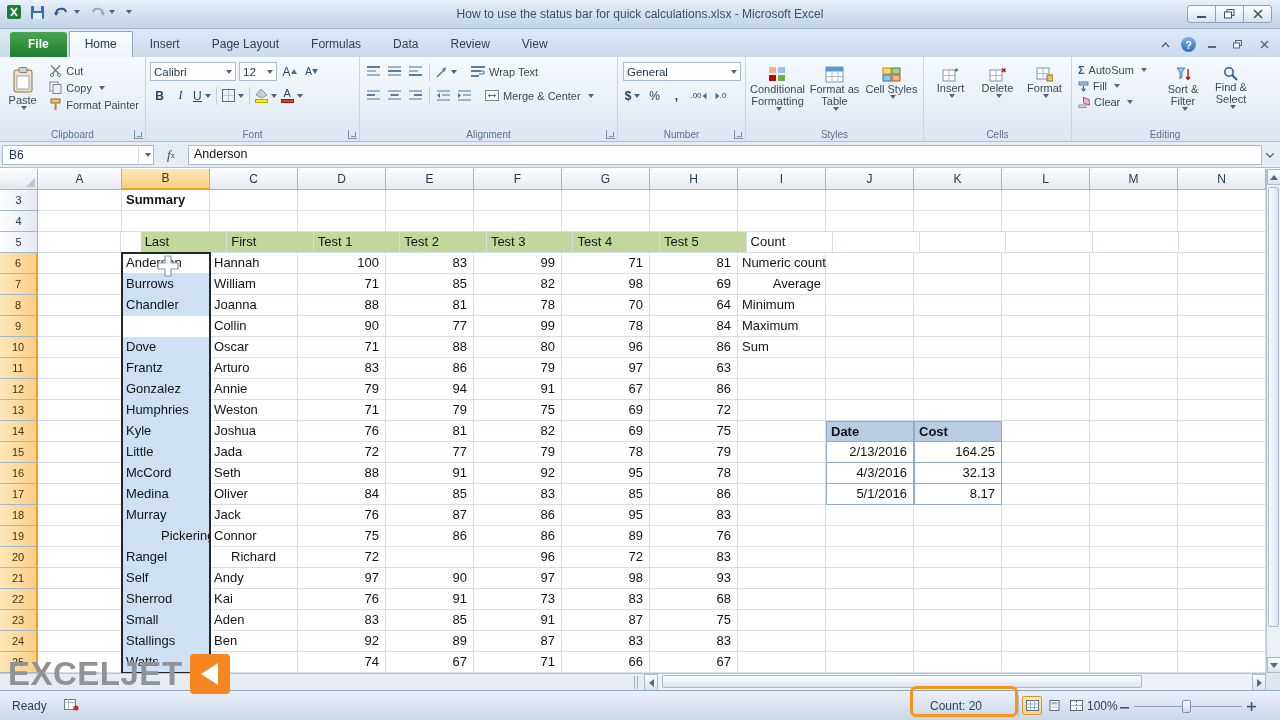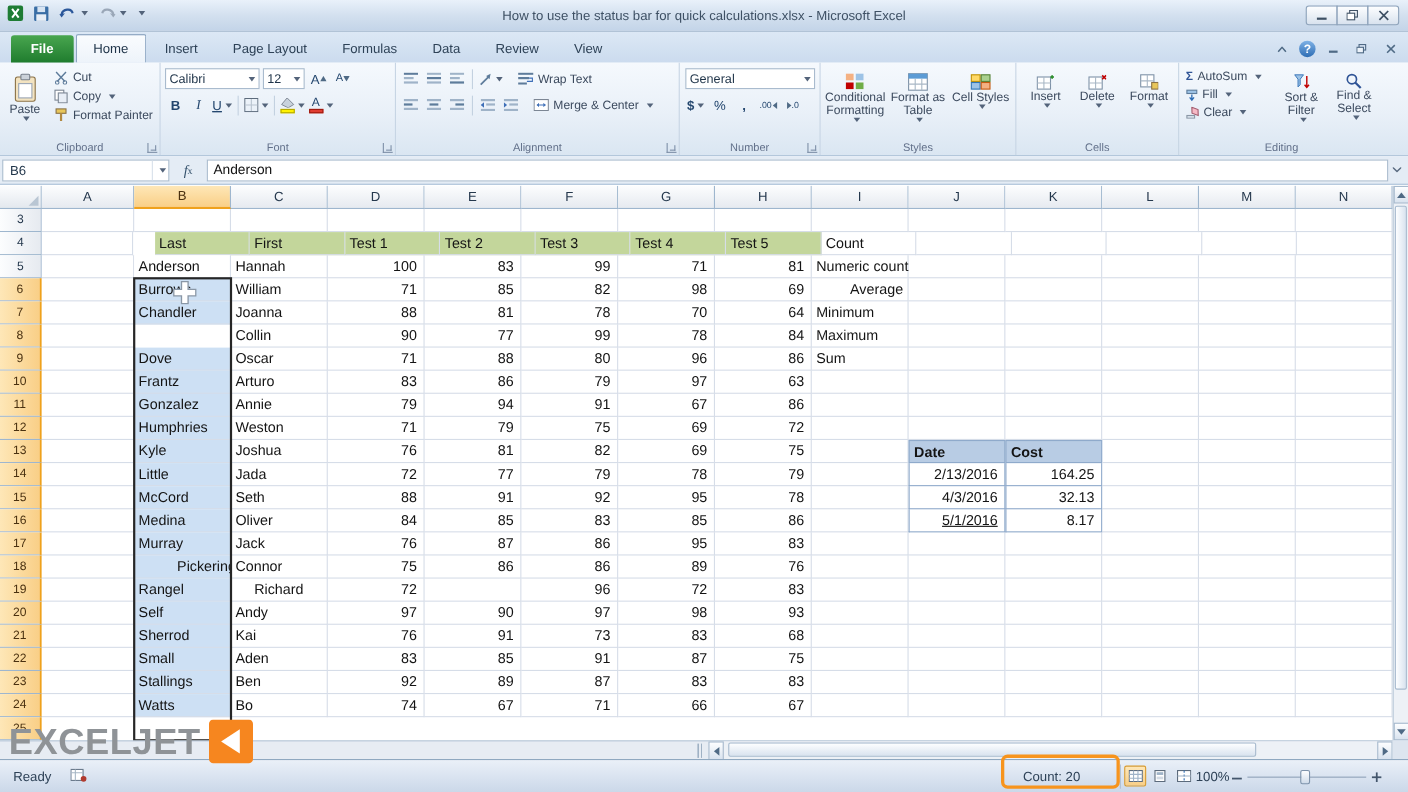--- a/index.html
+++ b/index.html
@@ -633,20 +633,36 @@
       <div class="row-h sel">24</div>
       <div class="row-h sel">25</div>
     </div>
 
   <div id="cells">
     <div class="sel-outline"></div>
     <div class="fill-handle"></div>
     <svg class="cell-cursor" width="22" height="22">
       <path d="M8 1h6v7h7v6h-7v7H8v-7H1V8h7z" fill="#FFFFFF" stroke="#8A97A6" stroke-width="1.2"></path>
     </svg>
+  <div class="grid-row">
+        <div class="cell" style="width: 84px;"></div>
+        <div class="cell b-bold" style="width: 88px;">Summary</div>
+        <div class="cell" style="width: 88px;"></div>
+        <div class="cell" style="width: 88px;"></div>
+        <div class="cell" style="width: 88px;"></div>
+        <div class="cell" style="width: 88px;"></div>
+        <div class="cell" style="width: 88px;"></div>
+        <div class="cell" style="width: 88px;"></div>
+        <div class="cell" style="width: 88px;"></div>
+        <div class="cell" style="width: 88px;"></div>
+        <div class="cell" style="width: 88px;"></div>
+        <div class="cell" style="width: 88px;"></div>
+        <div class="cell" style="width: 88px;"></div>
+        <div class="cell" style="width: 88px;"></div>
+      </div>
       <div class="grid-row">
         <div class="cell" style="width: 84px;"></div>
         <div class="cell" style="width: 88px;"></div>
         <div class="cell" style="width: 88px;"></div>
         <div class="cell" style="width: 88px;"></div>
         <div class="cell" style="width: 88px;"></div>
         <div class="cell" style="width: 88px;"></div>
         <div class="cell" style="width: 88px;"></div>
         <div class="cell" style="width: 88px;"></div>
         <div class="cell" style="width: 88px;"></div>
@@ -851,21 +867,21 @@
       <div class="grid-row">
         <div class="cell" style="width: 84px;"></div>
         <div class="cell sel-blue" style="width: 88px;">Medina</div>
         <div class="cell" style="width: 88px;">Oliver</div>
         <div class="cell num" style="width: 88px;">84</div>
         <div class="cell num" style="width: 88px;">85</div>
         <div class="cell num" style="width: 88px;">83</div>
         <div class="cell num" style="width: 88px;">85</div>
         <div class="cell num" style="width: 88px;">86</div>
         <div class="cell" style="width: 88px;"></div>
-        <div class="cell mini-c num" style="width: 88px; text-decoration: underline;">5/1/2016</div>
+        <div class="cell mini-c num" style="width: 88px;">5/1/2016</div>
         <div class="cell mini-c num" style="width: 88px;">8.17</div>
         <div class="cell" style="width: 88px;"></div>
         <div class="cell" style="width: 88px;"></div>
         <div class="cell" style="width: 88px;"></div>
       </div>
       <div class="grid-row">
         <div class="cell" style="width: 84px;"></div>
         <div class="cell sel-blue" style="width: 88px;">Murray</div>
         <div class="cell" style="width: 88px;">Jack</div>
         <div class="cell num" style="width: 88px;">76</div>

